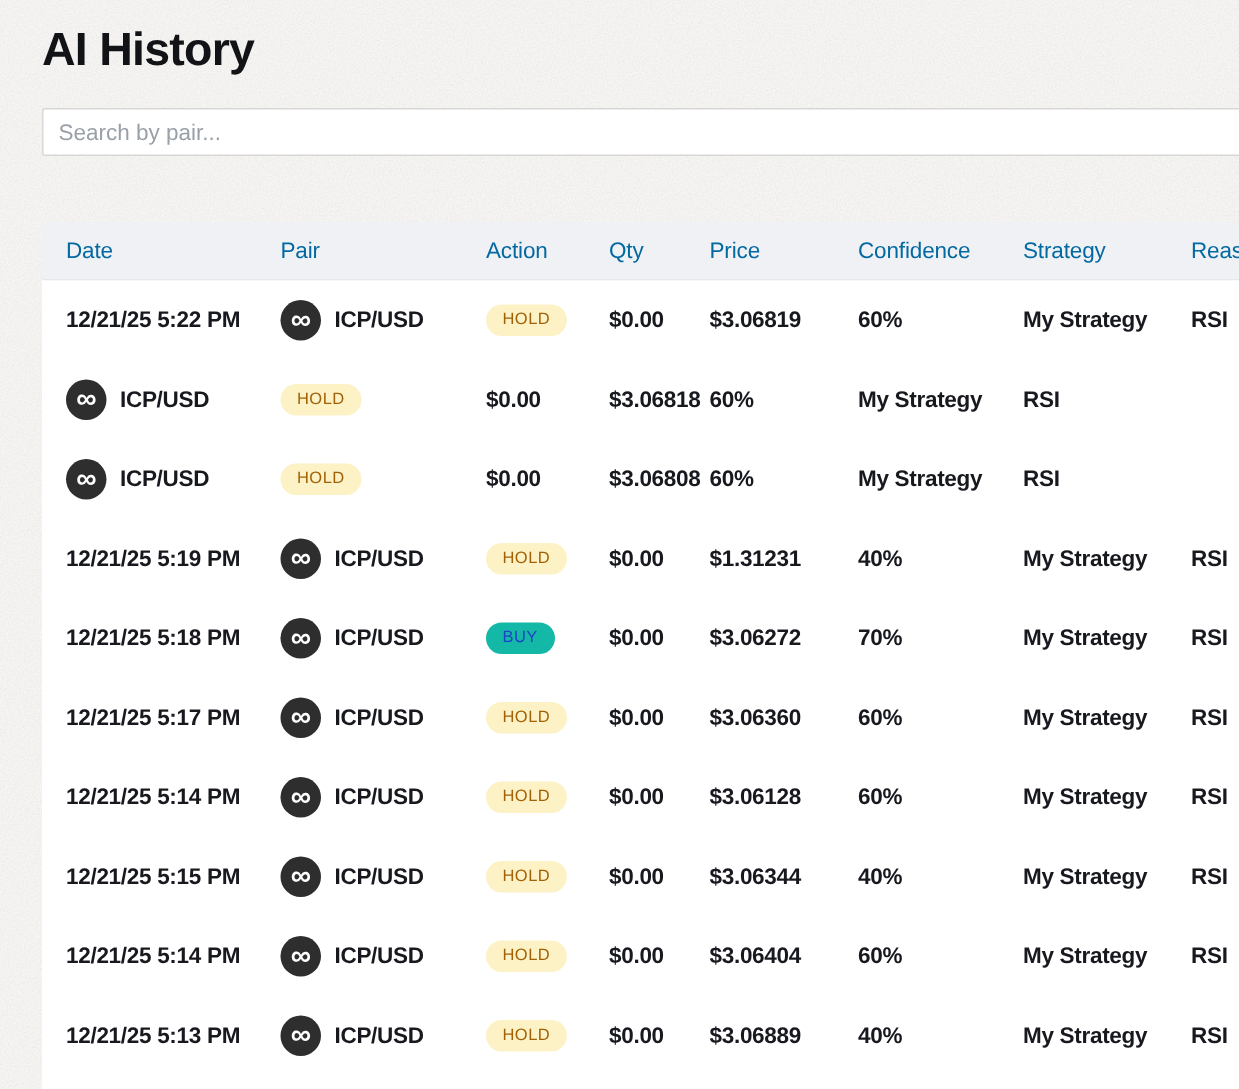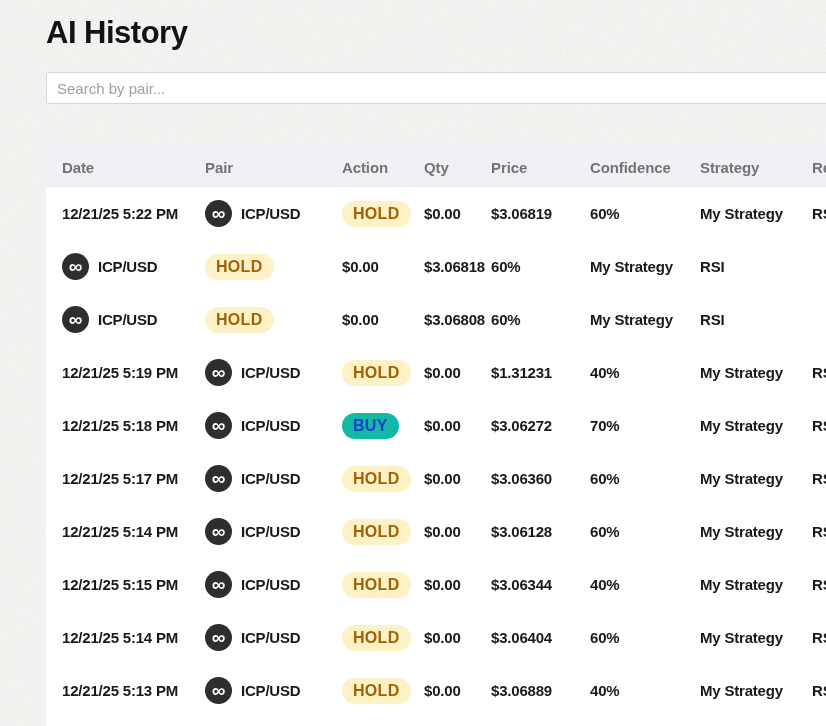--- a/index.html
+++ b/index.html
@@ -11,21 +11,21 @@
     position: relative;
   }
   .noise-bg {
     position: absolute; inset: 0;
     width: 826px; height: 726px;
     z-index: 0;
   }
   .page {
     position: relative;
     z-index: 1;
-    padding: 14px 0 0 46px;
+    padding: 14px 0 0 28px;
     height: 100%;
   }
   .page-title {
     font-size: 31px;
     font-weight: 800;
     letter-spacing: -0.5px;
     color: #121316;
     line-height: 38px;
   }
   .search-input {
@@ -53,22 +53,22 @@
     display: grid;
     grid-template-columns: 143px 137px 82px 67px 99px 110px 112px 140px;
     padding-left: 16px;
     height: 39px;
     align-items: center;
     background: #eff1f4;
     border-bottom: 1px solid #e6e8ec;
   }
   .th {
     font-size: 15px;
-    font-weight: 700;
-    color: #737373;
+    font-weight: 400;
+    color: #0369a1;
     letter-spacing: -0.1px;
   }
   .row {
     display: grid;
     grid-template-columns: 143px 137px 82px 67px 99px 110px 112px 140px;
     padding-left: 16px;
     height: 53px;
     align-items: center;
     background: #ffffff;
   }
@@ -88,22 +88,22 @@
     display: flex;
     align-items: center;
     justify-content: center;
     font-size: 19px;
     font-weight: 700;
     line-height: 1;
     flex: 0 0 27px;
   }
   .badge {
     display: inline-block;
-    font-size: 16px;
-    font-weight: 700;
+    font-size: 11px;
+    font-weight: 400;
     letter-spacing: 0.3px;
     padding: 5px 11px;
     border-radius: 999px;
     line-height: 1;
   }
   .badge-hold { background: #fdf2c5; color: #a16207; }
   .badge-buy  { background: #14b8a6; color: #1b44c8; }
 </style>
 </head>
 <body>

